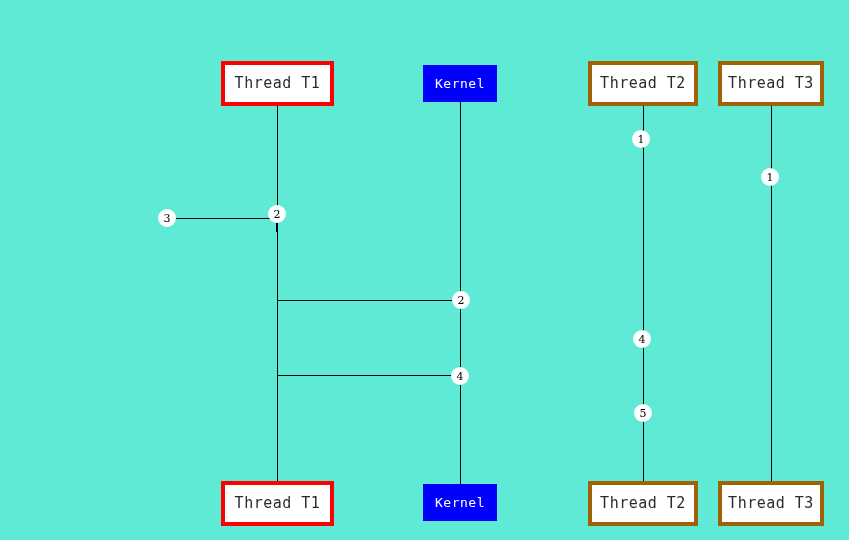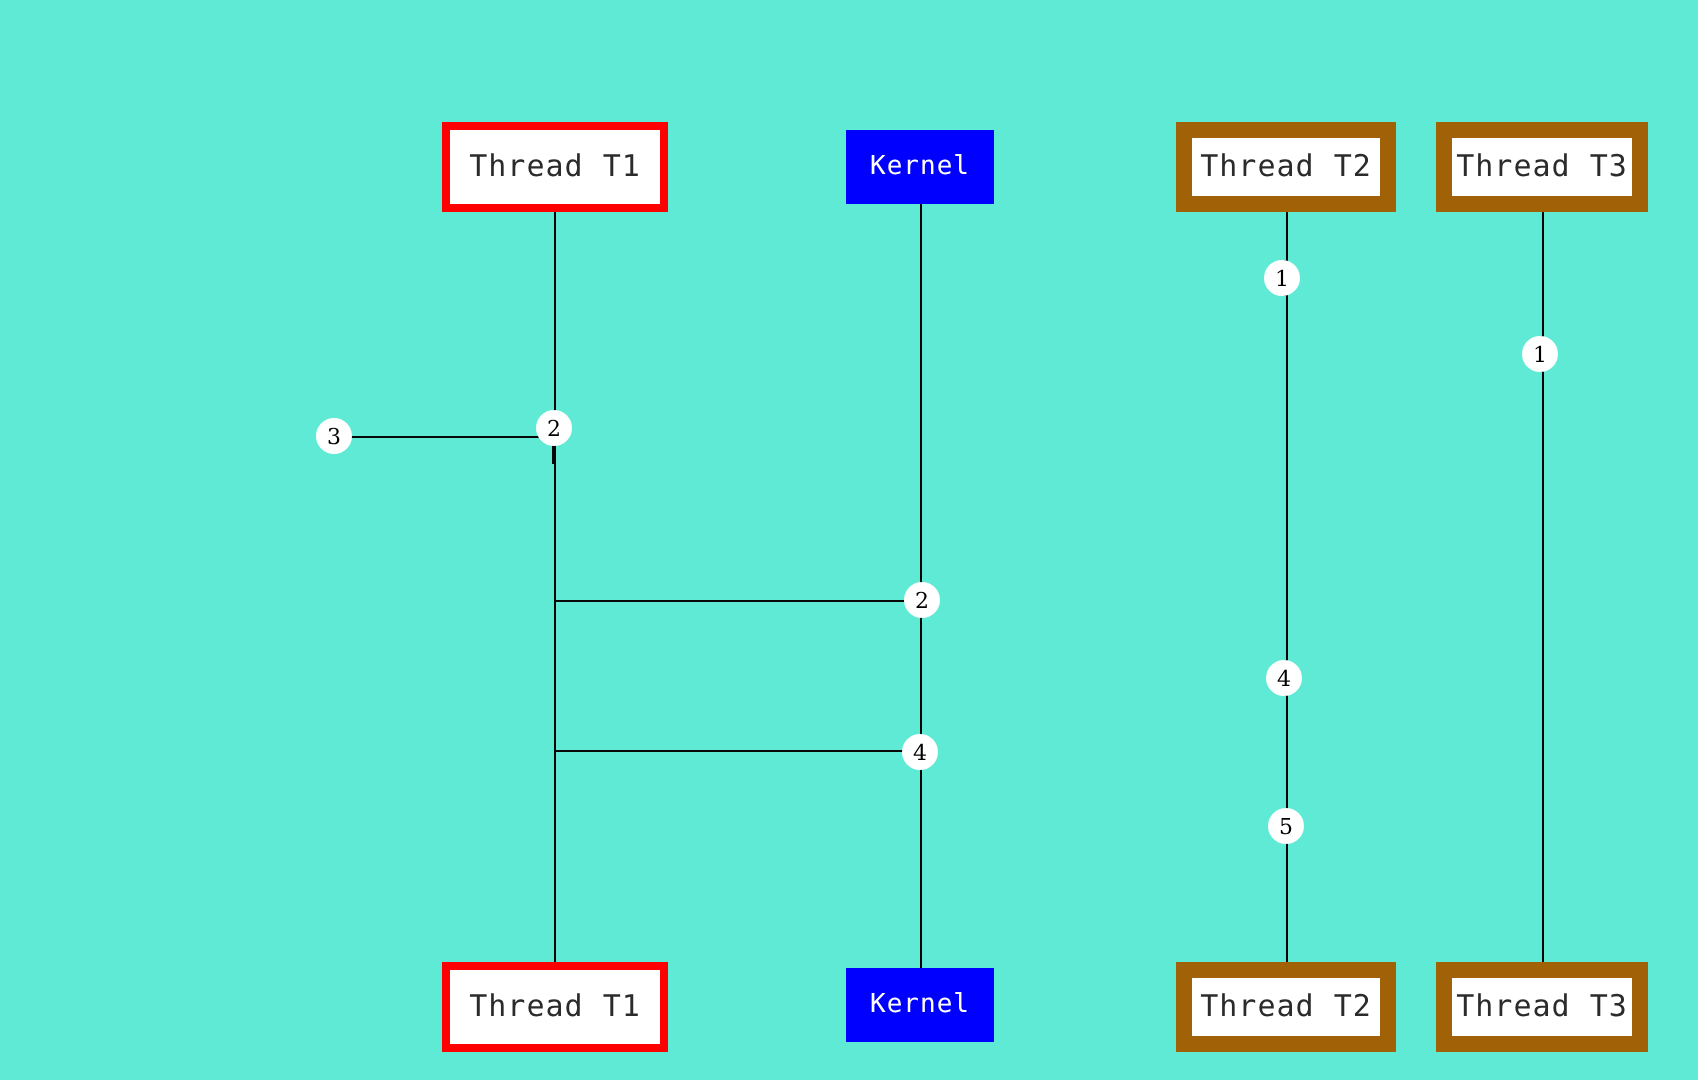--- a/index.html
+++ b/index.html
@@ -35,21 +35,21 @@
   
   .p-red {
     background: #ffffff;
     border: 4px solid #ff0000;
     color: #2b2b2b;
     font-size: 15px;
   }
   
   .p-blue {
     background: #ffffff;
-    border: 8px solid #a16207;
+    border: 4px solid #a16207;
     color: #2b2b2b;
     font-size: 15px;
   }
   
   .p-solidblue {
     background: #0000ff;
     border: 0 solid #0000ff;
     color: #ffffff;
     font-size: 13px;
   }

